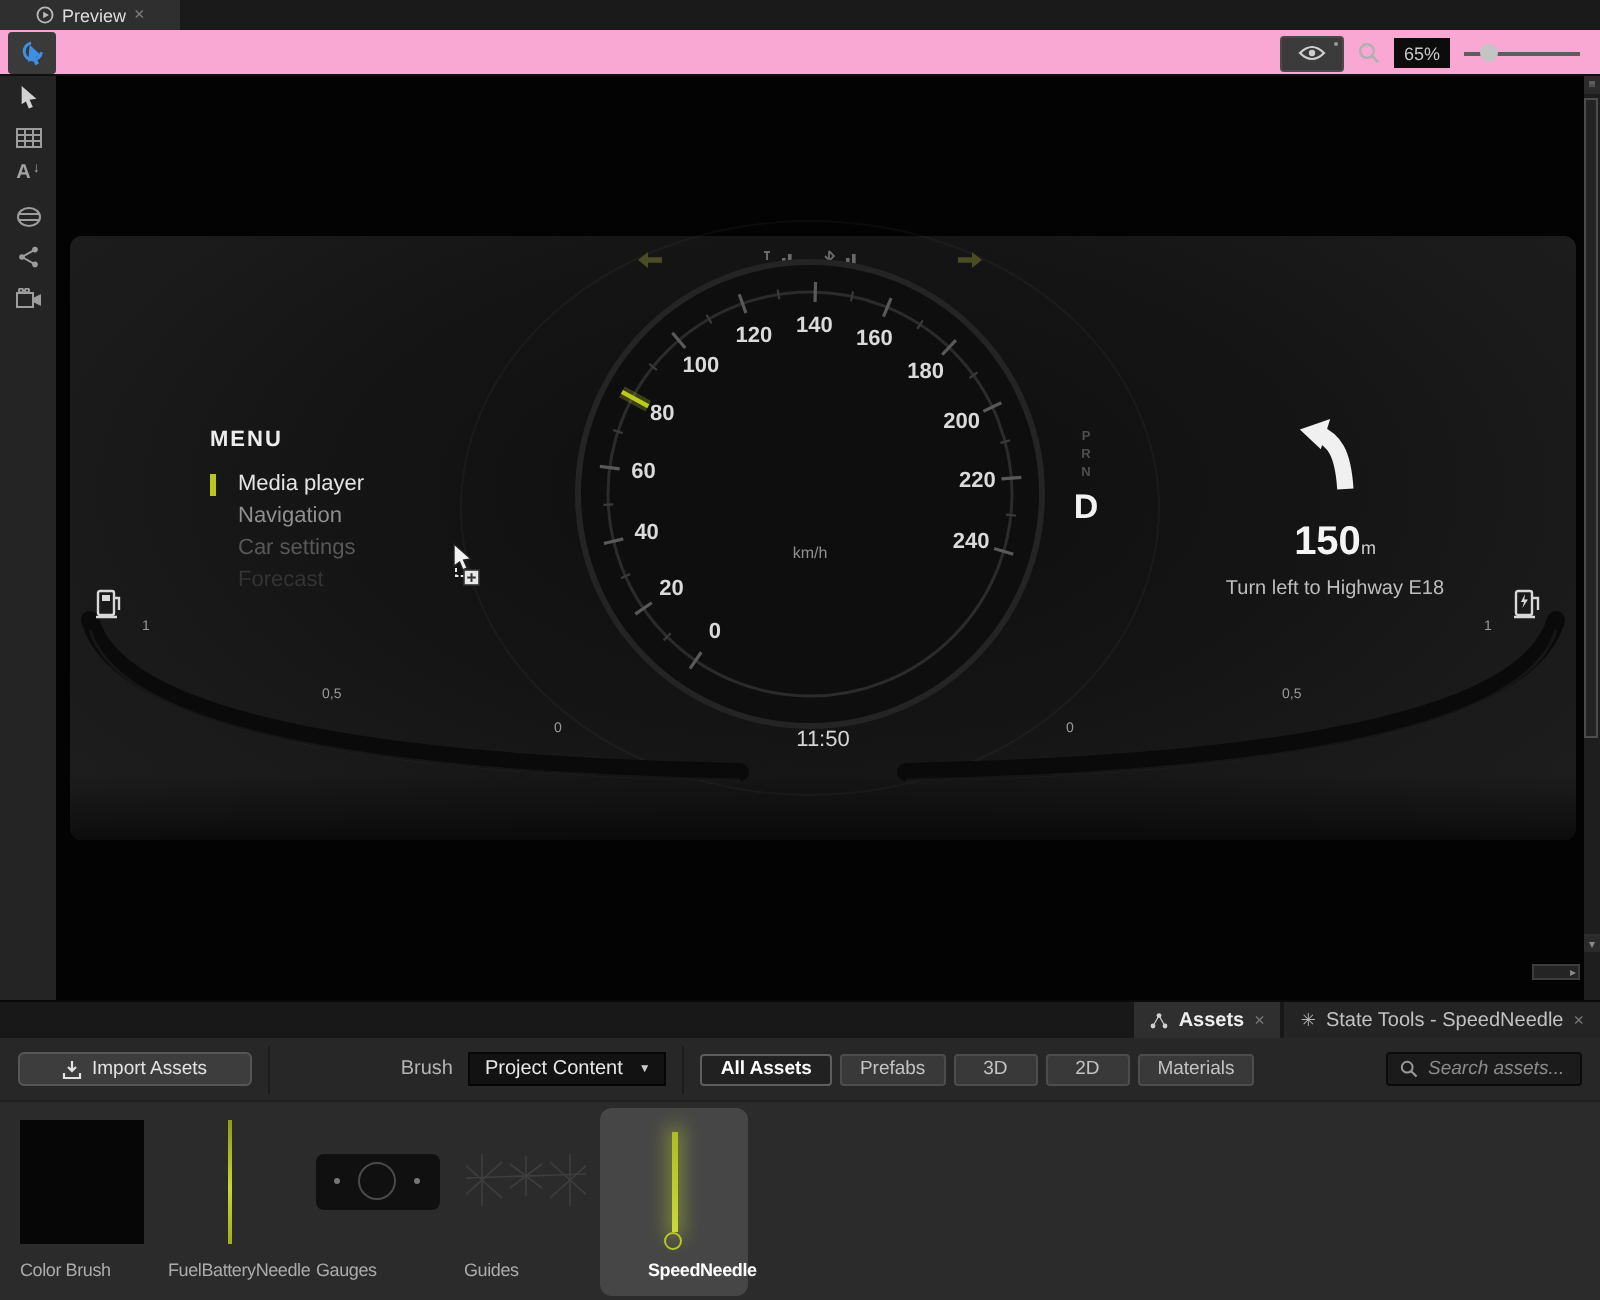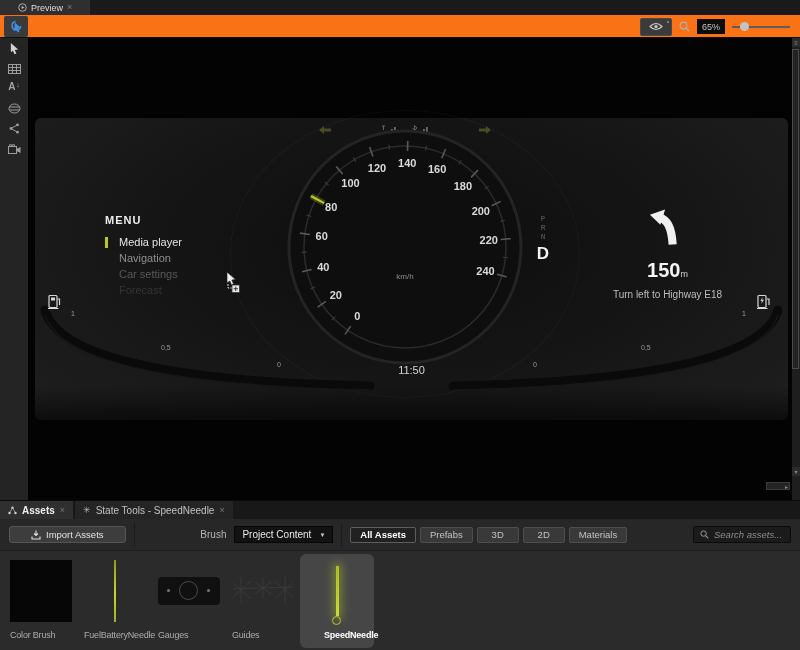--- a/index.html
+++ b/index.html
@@ -6,21 +6,21 @@
   html,body { background:#333; }
   .app { position:relative; width:800px; height:650px; background:#262626;
          font-family:"Liberation Sans", sans-serif; overflow:hidden; color:#ccc; }
 
   
   .doc-tabbar { position:absolute; left:0; top:0; width:100%; height:15px; background:#1a1a1a; display:flex; }
   .doc-tab { display:flex; align-items:center; gap:4px; padding:0 18px; background:#2f2f2f; font-size:9px; color:#ddd; }
   .doc-tab .close { color:#7d7d7d; font-size:9px; line-height:9px; }
 
   
-  .toolbar { position:absolute; top:15px; left:0; right:0; height:23px; background:#f97316; border-bottom:1px solid #101010; }
+  .toolbar { position:absolute; top:15px; left:0; right:0; height:23px; background:#f9a8d4; border-bottom:1px solid #101010; }
   .tool-btn { position:absolute; left:4px; top:1px; width:24px; height:21px; background:#3a3a3a; border-radius:2px;
               display:flex; align-items:center; justify-content:center; }
   .view-controls { position:absolute; right:10px; top:0; height:23px; display:flex; align-items:center; gap:7px; }
   .eye-btn { position:relative; width:32px; height:18px; background:#3b3b3b; border:1px solid #4a4a4a; border-radius:2px;
              display:flex; align-items:center; justify-content:center; }
   .eye-btn .badge-dot { position:absolute; right:2px; top:2px; width:2px; height:2px; background:#999; border-radius:50%; }
   .zoom-box { width:28px; height:15px; background:#0c0c0c; color:#c8c8c8; font-size:9px;
               display:flex; align-items:center; justify-content:center; }
   .slider { position:relative; width:58px; height:10px; }
   .slider-track { position:absolute; left:0; right:0; top:4px; height:2px; background:#5d5d5d; }
@@ -78,21 +78,21 @@
   .arcs { position:absolute; left:0; top:0; width:753px; height:302px; }
   .side-label { position:absolute; font-size:7px; color:#9a9a9a; }
   .pump-icon { position:absolute; left:13px; top:176px; }
   .charge-icon { position:absolute; left:722px; top:176px; }
   .clock { position:absolute; left:0; right:0; top:246px; text-align:center; font-size:11px; color:#d6d6d6; }
 
   .drop-cursor { position:absolute; left:187px; top:152px; }
 
   
   .bottom { position:absolute; left:0; top:500px; width:800px; height:150px; background:#2b2b2b; border-top:1px solid #0a0a0a; }
-  .panel-tabs { height:18px; background:#181818; display:flex; align-items:stretch; }
+  .panel-tabs { height:18px; background:#181818; display:flex; align-items:stretch;justify-content:flex-end; }
   .panel-tab { display:flex; align-items:center; gap:5px; padding:0 8px; font-size:10px; }
   .panel-tab.active { background:#2f2f2f; color:#eee; font-weight:bold; }
   .panel-tab.inactive { background:#242424; color:#c2c2c2; margin-left:2px; }
   .panel-tab .close { color:#777; font-size:9px; font-weight:normal; }
   .aster { color:#b5b5b5; font-size:9px; }
 
   .asset-toolbar { position:relative; height:32px; display:flex; align-items:center; padding:0 9px; gap:8px;
                    background:#272727; border-bottom:1px solid #1f1f1f; }
   .import-btn { display:flex; align-items:center; gap:5px; height:17px; padding:0 21px; background:#3d3d3d;
                 border:1px solid #565656; border-radius:3px; font-size:9.5px; color:#e2e2e2; white-space:nowrap; }

